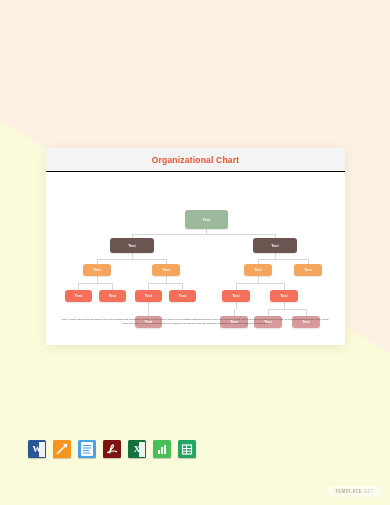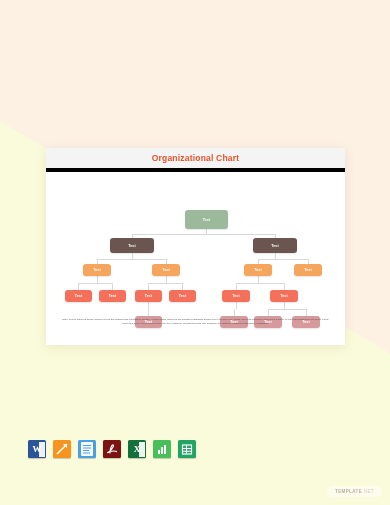--- a/index.html
+++ b/index.html
@@ -27,21 +27,21 @@
   #card {
     position: absolute;
     left: 46px; top: 148px; width: 299px; height: 197px;
     background: #ffffff;
     box-shadow: 0 2px 10px rgba(120,100,70,.13);
   }
   #card-header {
     height: 24px;
     background: #f4f4f4;
     display: flex; align-items: center; justify-content: center;
-    border-bottom: 4px solid #000000;
+    border-bottom: 1px solid #000000;
   }
   #card-title {
     font-size: 8.5px; font-weight: bold;
     color: #e8532b; letter-spacing: .2px;
   }
   #chart-area {
     position: relative;
     height: 145px;
   }
 

